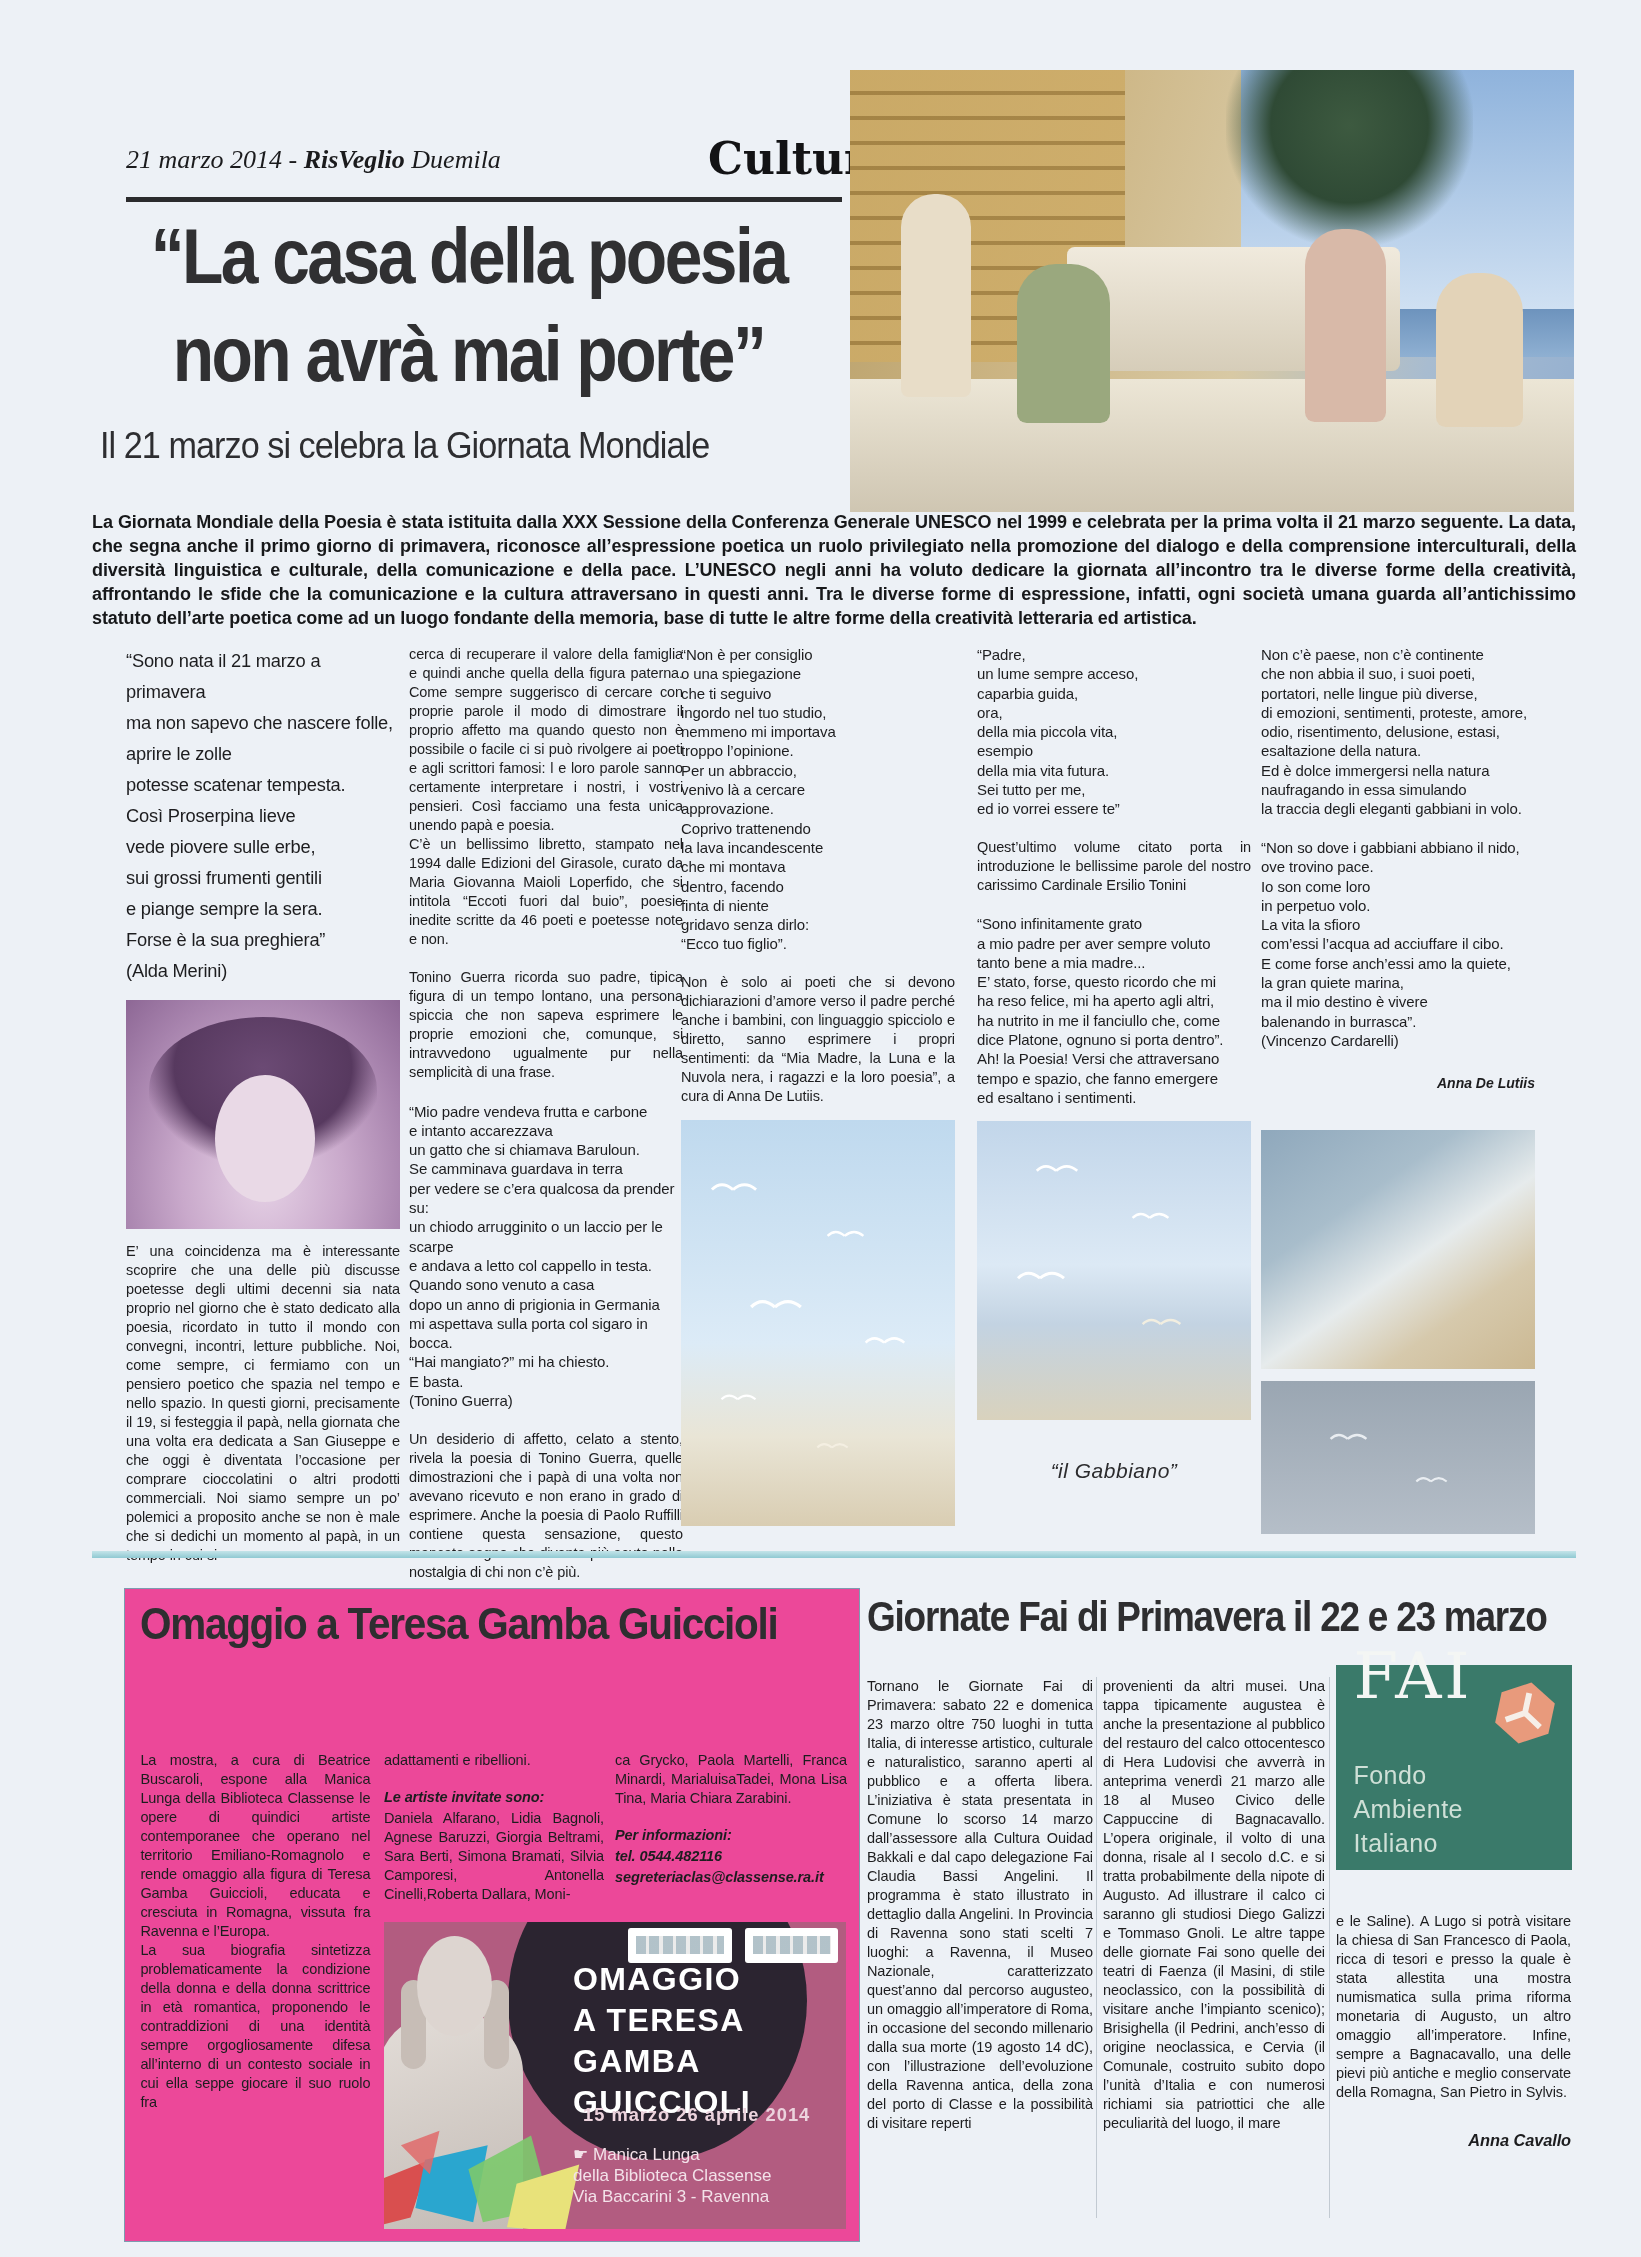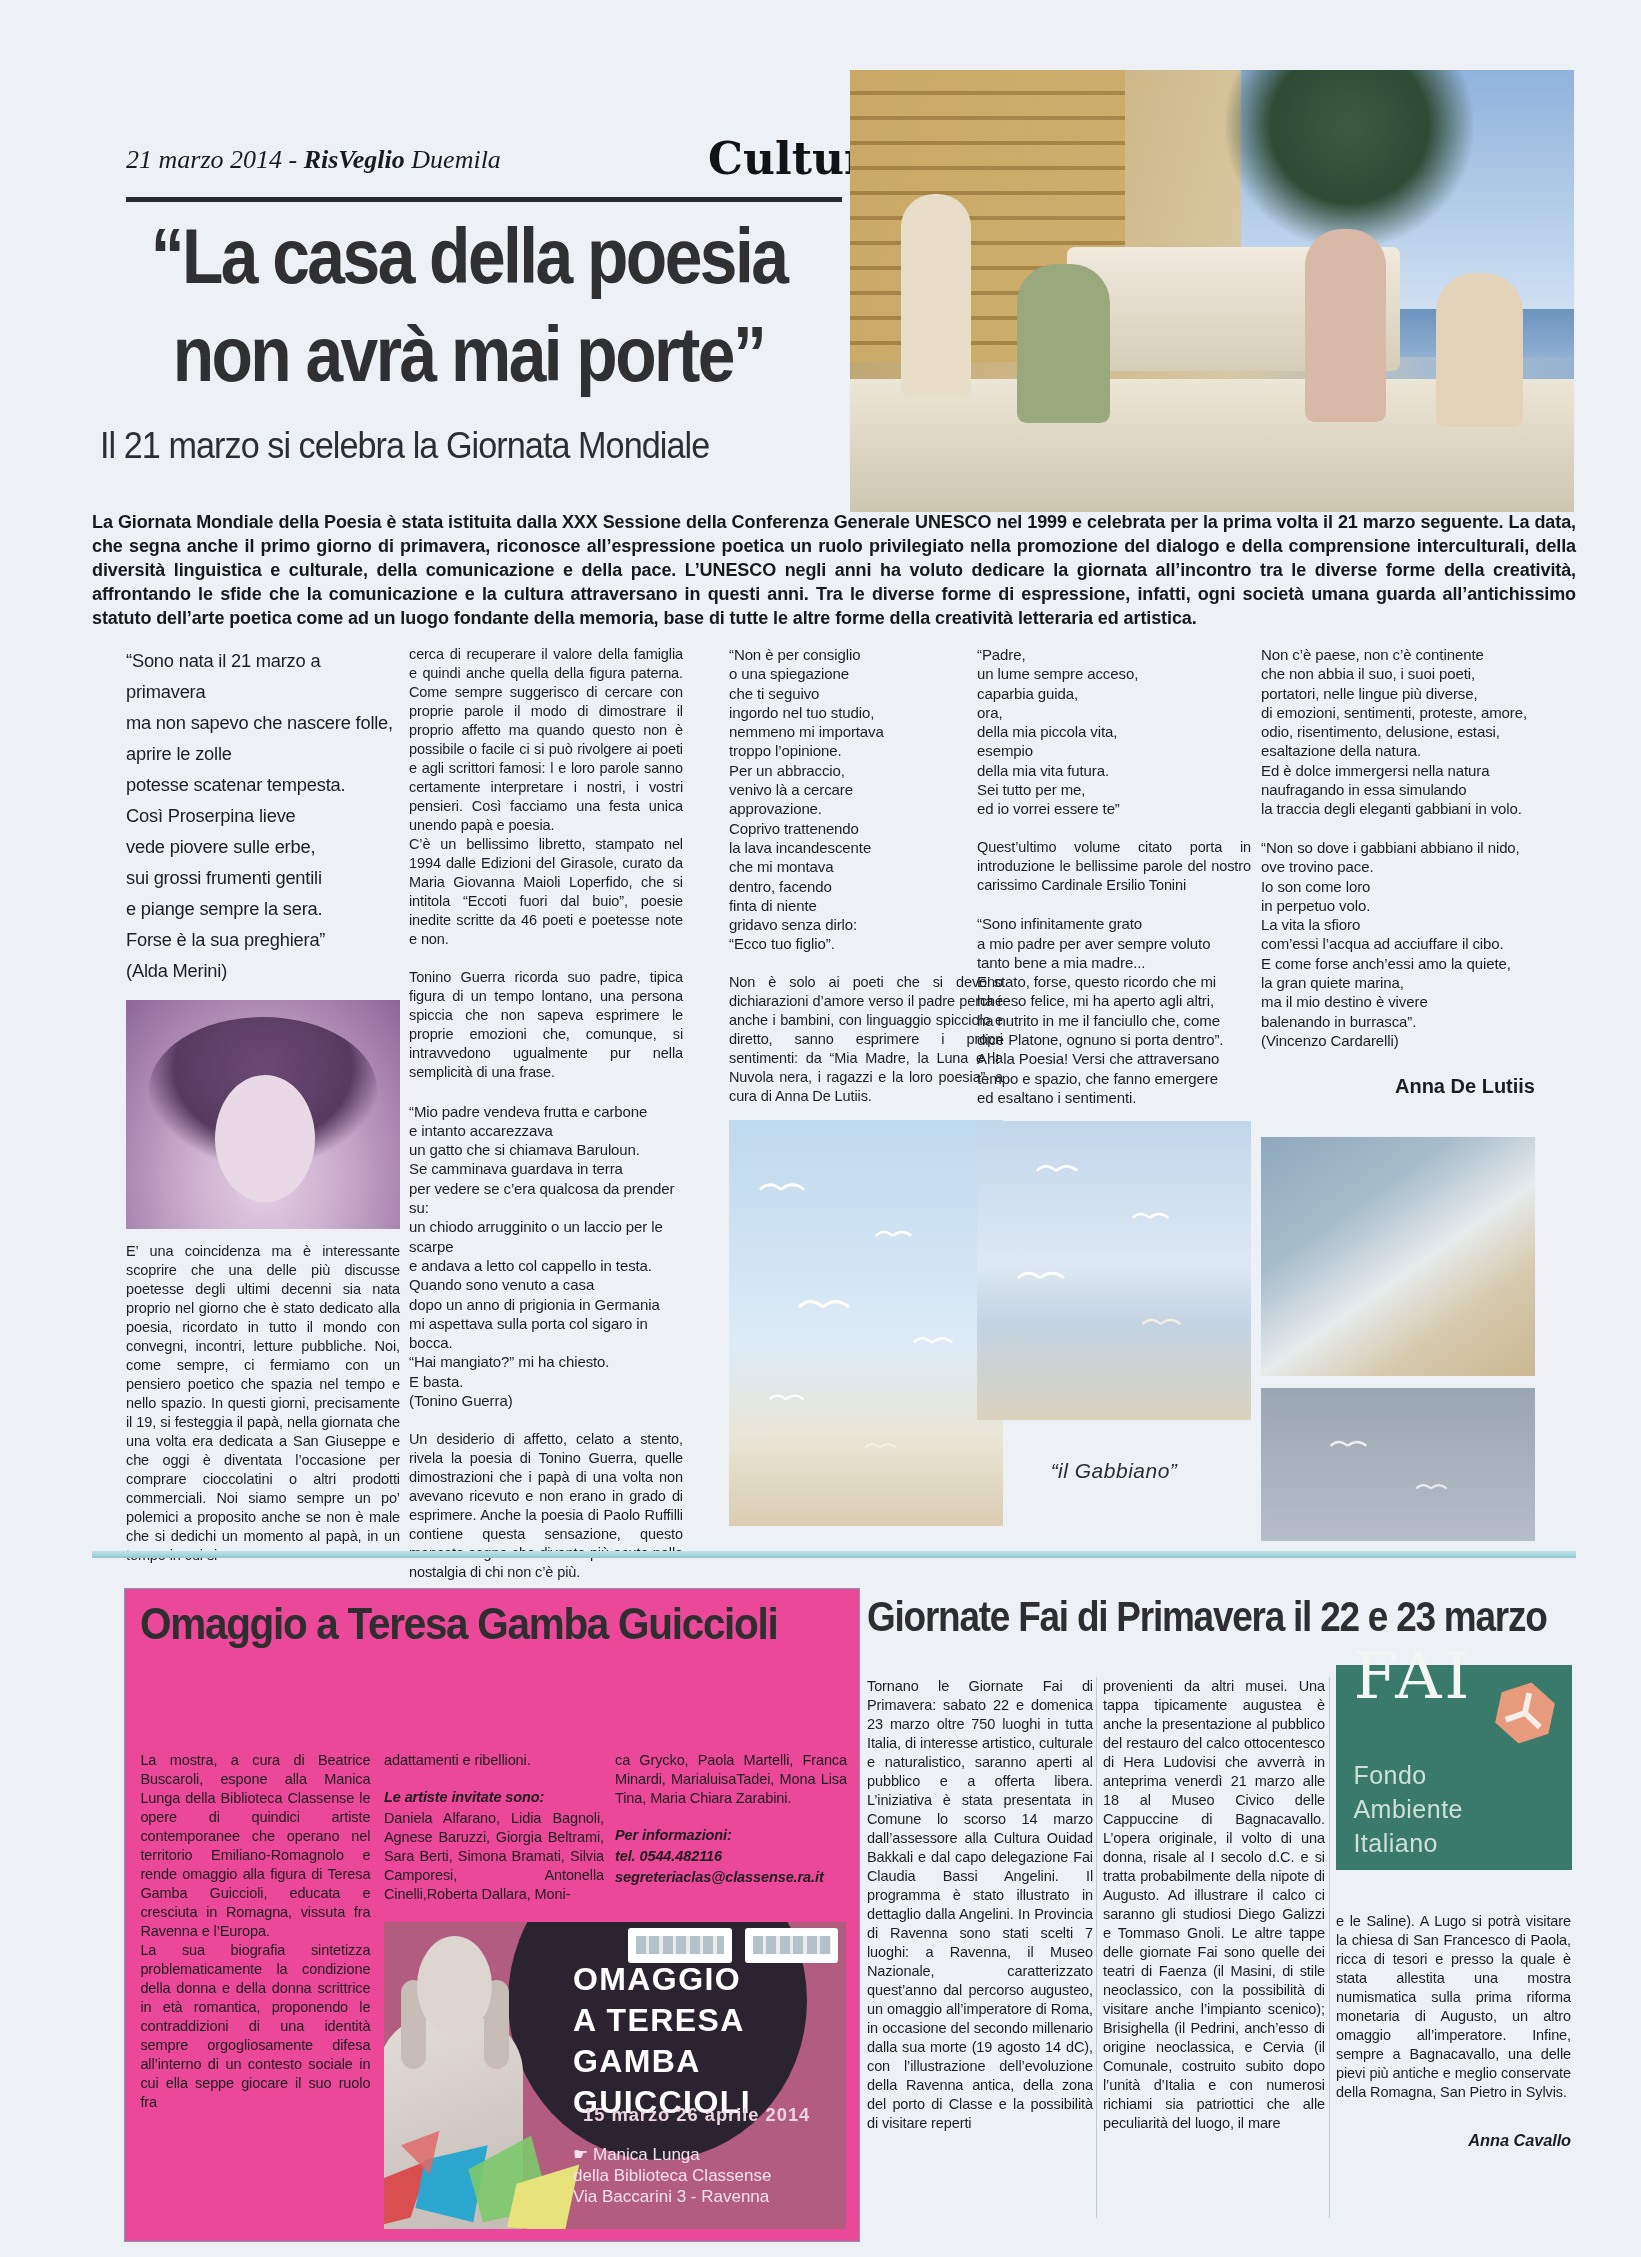--- a/index.html
+++ b/index.html
@@ -13,25 +13,25 @@
   .header-rule{left:126px;top:197px;width:716px;height:4.8px;background:#2b2b2d;}
 
   
   .headline{left:92px;top:207px;width:753px;text-align:center;font-weight:bold;color:#303032;
             font-size:77px;line-height:98px;letter-spacing:-2.9px;transform:scaleX(.88);transform-origin:50% 0;}
   .subhead{left:100px;top:425px;width:753px;font-size:36px;letter-spacing:-1px;color:#2e2e31;transform:scaleX(.95);transform-origin:0 0;}
   .intro{left:92px;top:510px;width:1484px;font-weight:bold;font-size:18px;line-height:24px;text-align:justify;color:#17181a;letter-spacing:-0.1px;}
 
   
   .col{position:absolute;top:645px;width:274px;}
-  .c1{left:126px}.c2{left:409px}.c3{left:729px}.c4{left:977px}.c5{left:1261px}
+  .c1{left:126px}.c2{left:409px}.c3{left:681px}.c4{left:977px}.c5{left:1261px}
   .bt{font-size:14.5px;line-height:19px;text-align:justify;letter-spacing:-0.1px;margin:0 0 19.3px 0;}
   .poem{white-space:pre-line;font-size:15px;line-height:19.3px;text-align:left;margin:0 0 19.3px 0;letter-spacing:-0.1px;}
   .poem-big{white-space:pre-line;font-size:18.3px;line-height:31px;text-align:left;margin:0;letter-spacing:-0.2px;}
-  .byline{font-weight:bold;font-size:20px;text-align:right;margin-top:25px;}
+  .byline{font-weight:bold;font-style:italic;font-size:14px;text-align:right;margin-top:25px;}
   .gull-caption{font-style:italic;font-size:21px;text-align:center;margin-top:39px;color:#2c2c2e;letter-spacing:0.5px;}
 
   
   .photo{position:relative;overflow:hidden;}
   .painting{left:850px;top:70px;width:724px;height:442px;background:linear-gradient(105deg,#b9a06a 0%,#cdb685 30%,#d8c9a4 55%,#a8bcd0 78%,#93afd0 100%);}
   .p-part{position:absolute;}
   .photo-merini{width:274px;height:229px;margin:13.5px 0;background:radial-gradient(ellipse at 50% 78%,#e6d2e6 0%,#c9a9cb 42%,#a783ad 75%,#8d6795 100%);}
   .m-hair{position:absolute;left:23px;top:17.4px;width:228px;height:145px;border-radius:50% 50% 40% 40%;background:radial-gradient(ellipse at 50% 35%,#6b4a74 0%,#57395f 55%,transparent 75%);}
   .m-face{position:absolute;left:89px;top:75px;width:100px;height:127px;border-radius:50%;background:#e9d9e6;}
   .photo-g1{width:274px;height:406px;margin-top:13.5px;background:linear-gradient(#bfd9ee 0%,#dcebf7 55%,#e9e5d6 78%,#d9cdb2 100%);}

